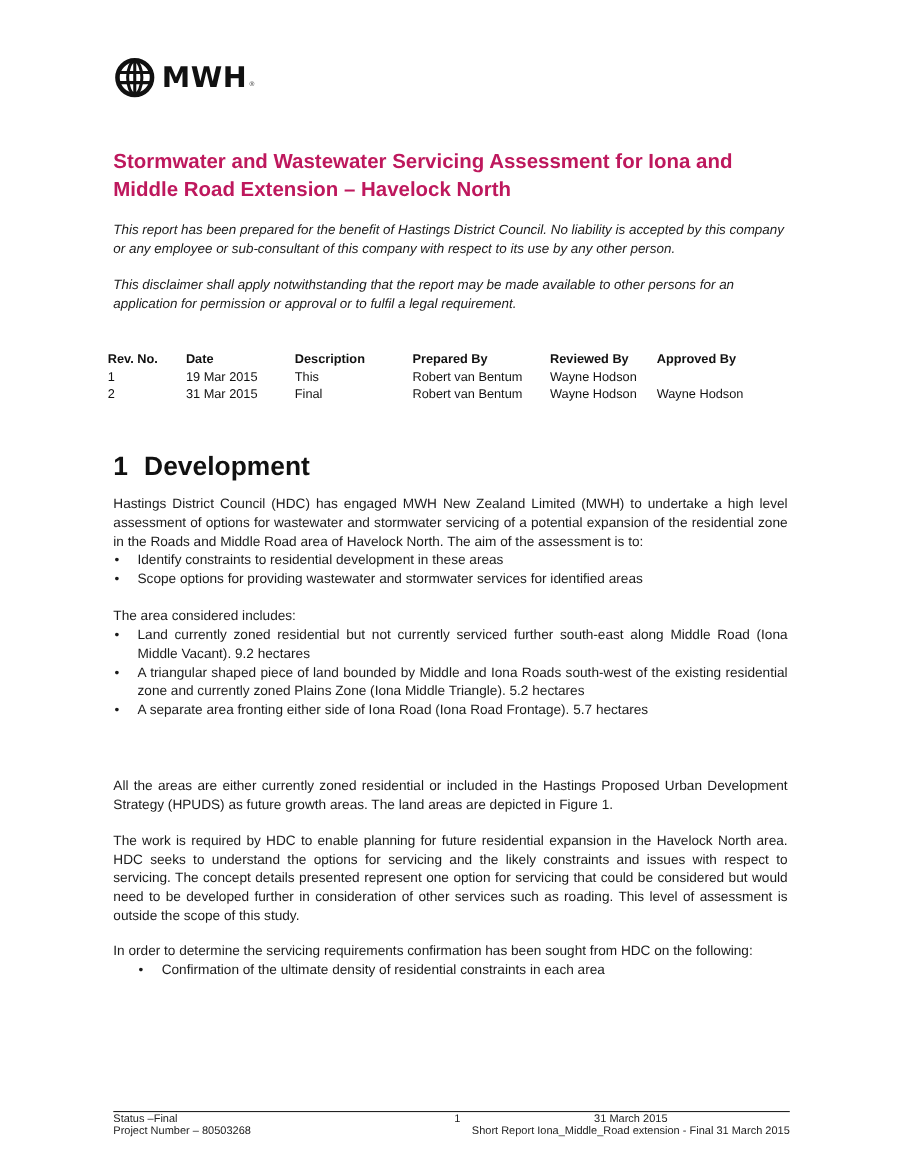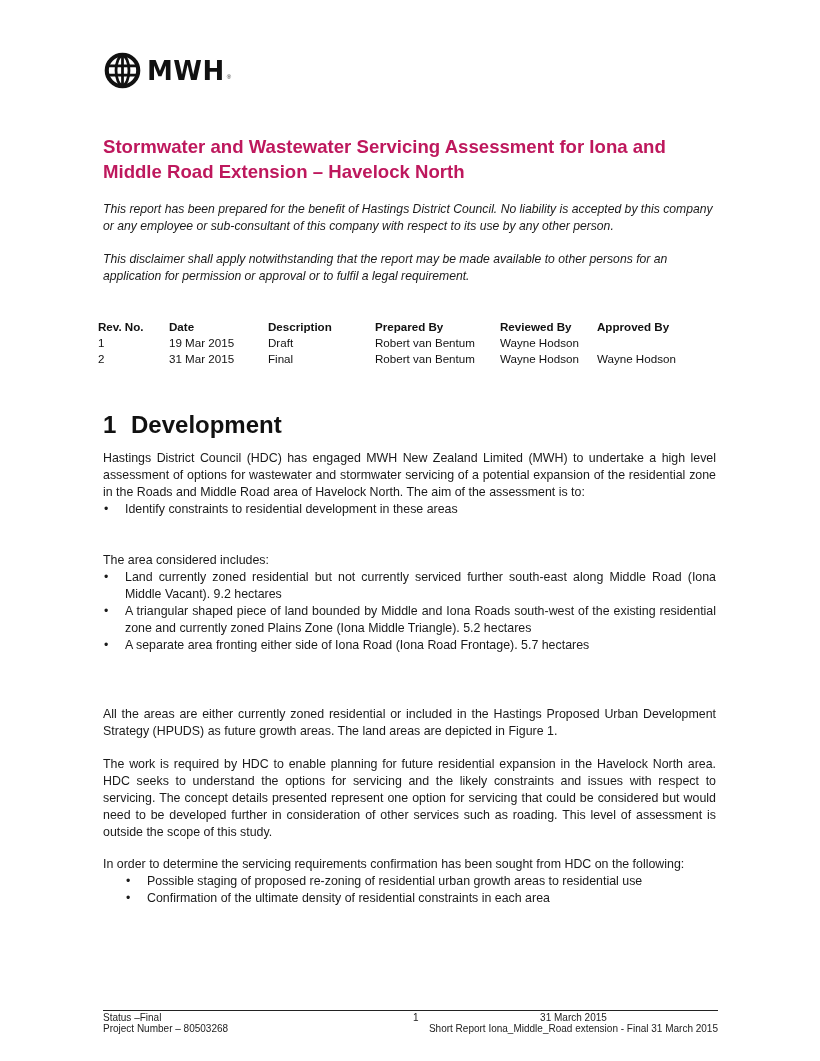--- a/index.html
+++ b/index.html
@@ -68,21 +68,21 @@
       <th class="c2">Description</th>
       <th class="c3">Prepared By</th>
       <th class="c4">Reviewed By</th>
       <th class="c5">Approved By</th>
     </tr>
   </thead>
   <tbody>
     <tr>
       <td class="c0">1</td>
       <td class="c1">19 Mar 2015</td>
-      <td class="c2">Draft</td>
+      <td class="c2">This</td>
       <td class="c3">Robert van Bentum</td>
       <td class="c4">Wayne Hodson</td>
       <td class="c5"></td>
     </tr>
     <tr>
       <td class="c0">2</td>
       <td class="c1">31 Mar 2015</td>
       <td class="c2">Final</td>
       <td class="c3">Robert van Bentum</td>
       <td class="c4">Wayne Hodson</td>
@@ -92,40 +92,40 @@
 </table>
 
 <h2 class="h1">
   <span class="num">1</span><span>Development</span>
 </h2>
 
 <div class="body" style="top:450px">
   <p style="margin:0">Hastings District Council (HDC) has engaged MWH New Zealand Limited (MWH) to undertake a high level assessment of options for wastewater and stormwater servicing of a potential expansion of the residential zone in the Roads and Middle Road area of Havelock North. The aim of the assessment is to:</p>
   <ul class="bullets">
     <li>Identify constraints to residential development in these areas</li>
+    <li>Scope options for providing wastewater and stormwater services for identified areas</li>
   </ul>
 </div>
 
 <div class="body" style="top:552px">
   <p style="margin:0">The area considered includes:</p>
   <ul class="bullets">
     <li>Land currently zoned residential but not currently serviced further south-east along Middle Road (Iona Middle Vacant). 9.2 hectares</li>
     <li>A triangular shaped piece of land bounded by Middle and Iona Roads south-west of the existing residential zone and currently zoned Plains Zone (Iona Middle Triangle). 5.2 hectares</li>
     <li>A separate area fronting either side of Iona Road (Iona Road Frontage). 5.7 hectares</li>
   </ul>
 </div>
 
 <p class="body" style="top:706px">All the areas are either currently zoned residential or included in the Hastings Proposed Urban Development Strategy (HPUDS) as future growth areas. The land areas are depicted in Figure 1.</p>
 
 <p class="body" style="top:756px">The work is required by HDC to enable planning for future residential expansion in the Havelock North area. HDC seeks to understand the options for servicing and the likely constraints and issues with respect to servicing.  The concept details presented represent one option for servicing that could be considered but would need to be developed further in consideration of other services such as roading. This level of assessment is outside the scope of this study.</p>
 
 <div class="body" style="top:856px">
   <p style="margin:0">In order to determine the servicing requirements confirmation has been sought from HDC on the following:</p>
   <ul class="bullets indent">
-    <li>Possible staging of proposed re-zoning of residential urban growth areas to residential use</li>
     <li>Confirmation of the ultimate density of residential constraints in each area</li>
   </ul>
 </div>
 
 <div class="footer-line"></div>
 <div class="footer">
   <div class="f-left">
     <div>Status –Final</div>
     <div>Project Number – 80503268</div>
   </div>

